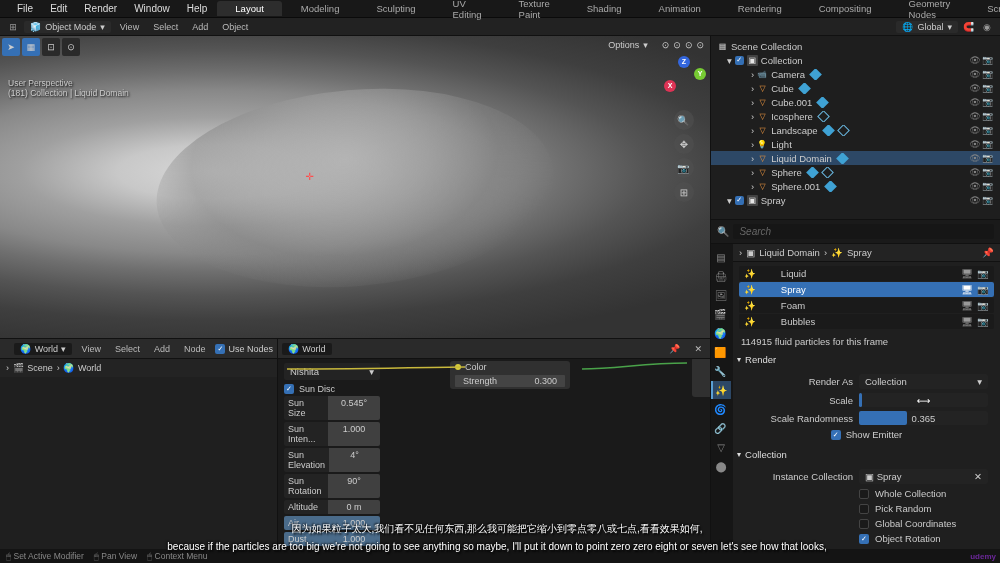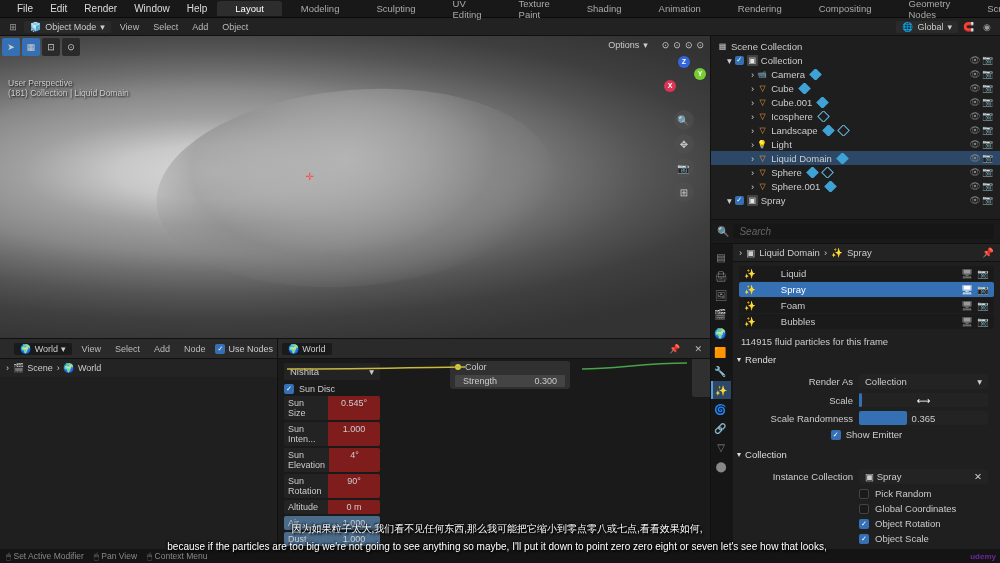--- a/index.html
+++ b/index.html
@@ -52,21 +52,21 @@
 .chk.off { background: #1a1a1a; border: 1px solid #444; }
 .breadcrumb-row { height: 18px; background: #232323; display: flex; align-items: center; padding: 0 6px; font-size: 9px; gap: 4px; }
 .bc-seg { display: flex; align-items: center; gap: 3px; }
 
 
 .node-panel { background: #1a1a1a; }
 .node-dropdown { background: #232323; margin: 4px 6px; padding: 3px 6px; border-radius: 2px; font-size: 9.5px; display: flex; justify-content: space-between; }
 .node-row { display: flex; align-items: center; justify-content: space-between; margin: 2px 6px; font-size: 9px; }
 .node-slider { display: flex; margin: 2px 6px; font-size: 9px; }
 .node-slider .lbl { flex: 1; padding: 2px 4px; background: #232323; border-radius: 2px 0 0 2px; }
-.node-slider .val { width: 52px; text-align: center; padding: 2px 0; background: #7f1d1d; border-radius: 0 2px 2px 0; }
+.node-slider .val { width: 52px; text-align: center; padding: 2px 0; background: #404040; border-radius: 0 2px 2px 0; }
 .node-slider.alt .lbl, .node-slider.alt .val { background: #4a6b8a; }
 
 
 .node-canvas { flex: 1; position: relative; background: #1a1a1a; overflow: hidden; }
 .shader-node { position: absolute; background: #303030; border-radius: 3px; font-size: 9px; }
 .shader-node .nsock { display: flex; align-items: center; padding: 1px 5px; gap: 4px; }
 .sock-dot { width: 6px; height: 6px; border-radius: 50%; background: #999; }
 .sock-dot.y { background: #d6cc3c; }
 .sock-dot.g { background: #5ac957; }
 .strength-field { background: #444; padding: 1px 8px; border-radius: 1px; margin: 2px 5px; display: flex; justify-content: space-between; }
@@ -508,20 +508,25 @@
           <div class="prop-row">
             <span class="plabel">Instance Collection</span>
             <div class="pfield">
                 <span>▣ <span>Spray</span></span>
                 <span>✕</span>
               </div>
           </div>
           <div class="prop-row">
               <span class="plabel"></span>
               <span class="chk off"></span>
+              <span>Whole Collection</span>
+            </div>
+          <div class="prop-row">
+              <span class="plabel"></span>
+              <span class="chk off"></span>
               <span>Pick Random</span>
             </div>
           <div class="prop-row">
               <span class="plabel"></span>
               <span class="chk off"></span>
               <span>Global Coordinates</span>
             </div>
           <div class="prop-row">
               <span class="plabel"></span>
               <span class="chk">✓</span>

